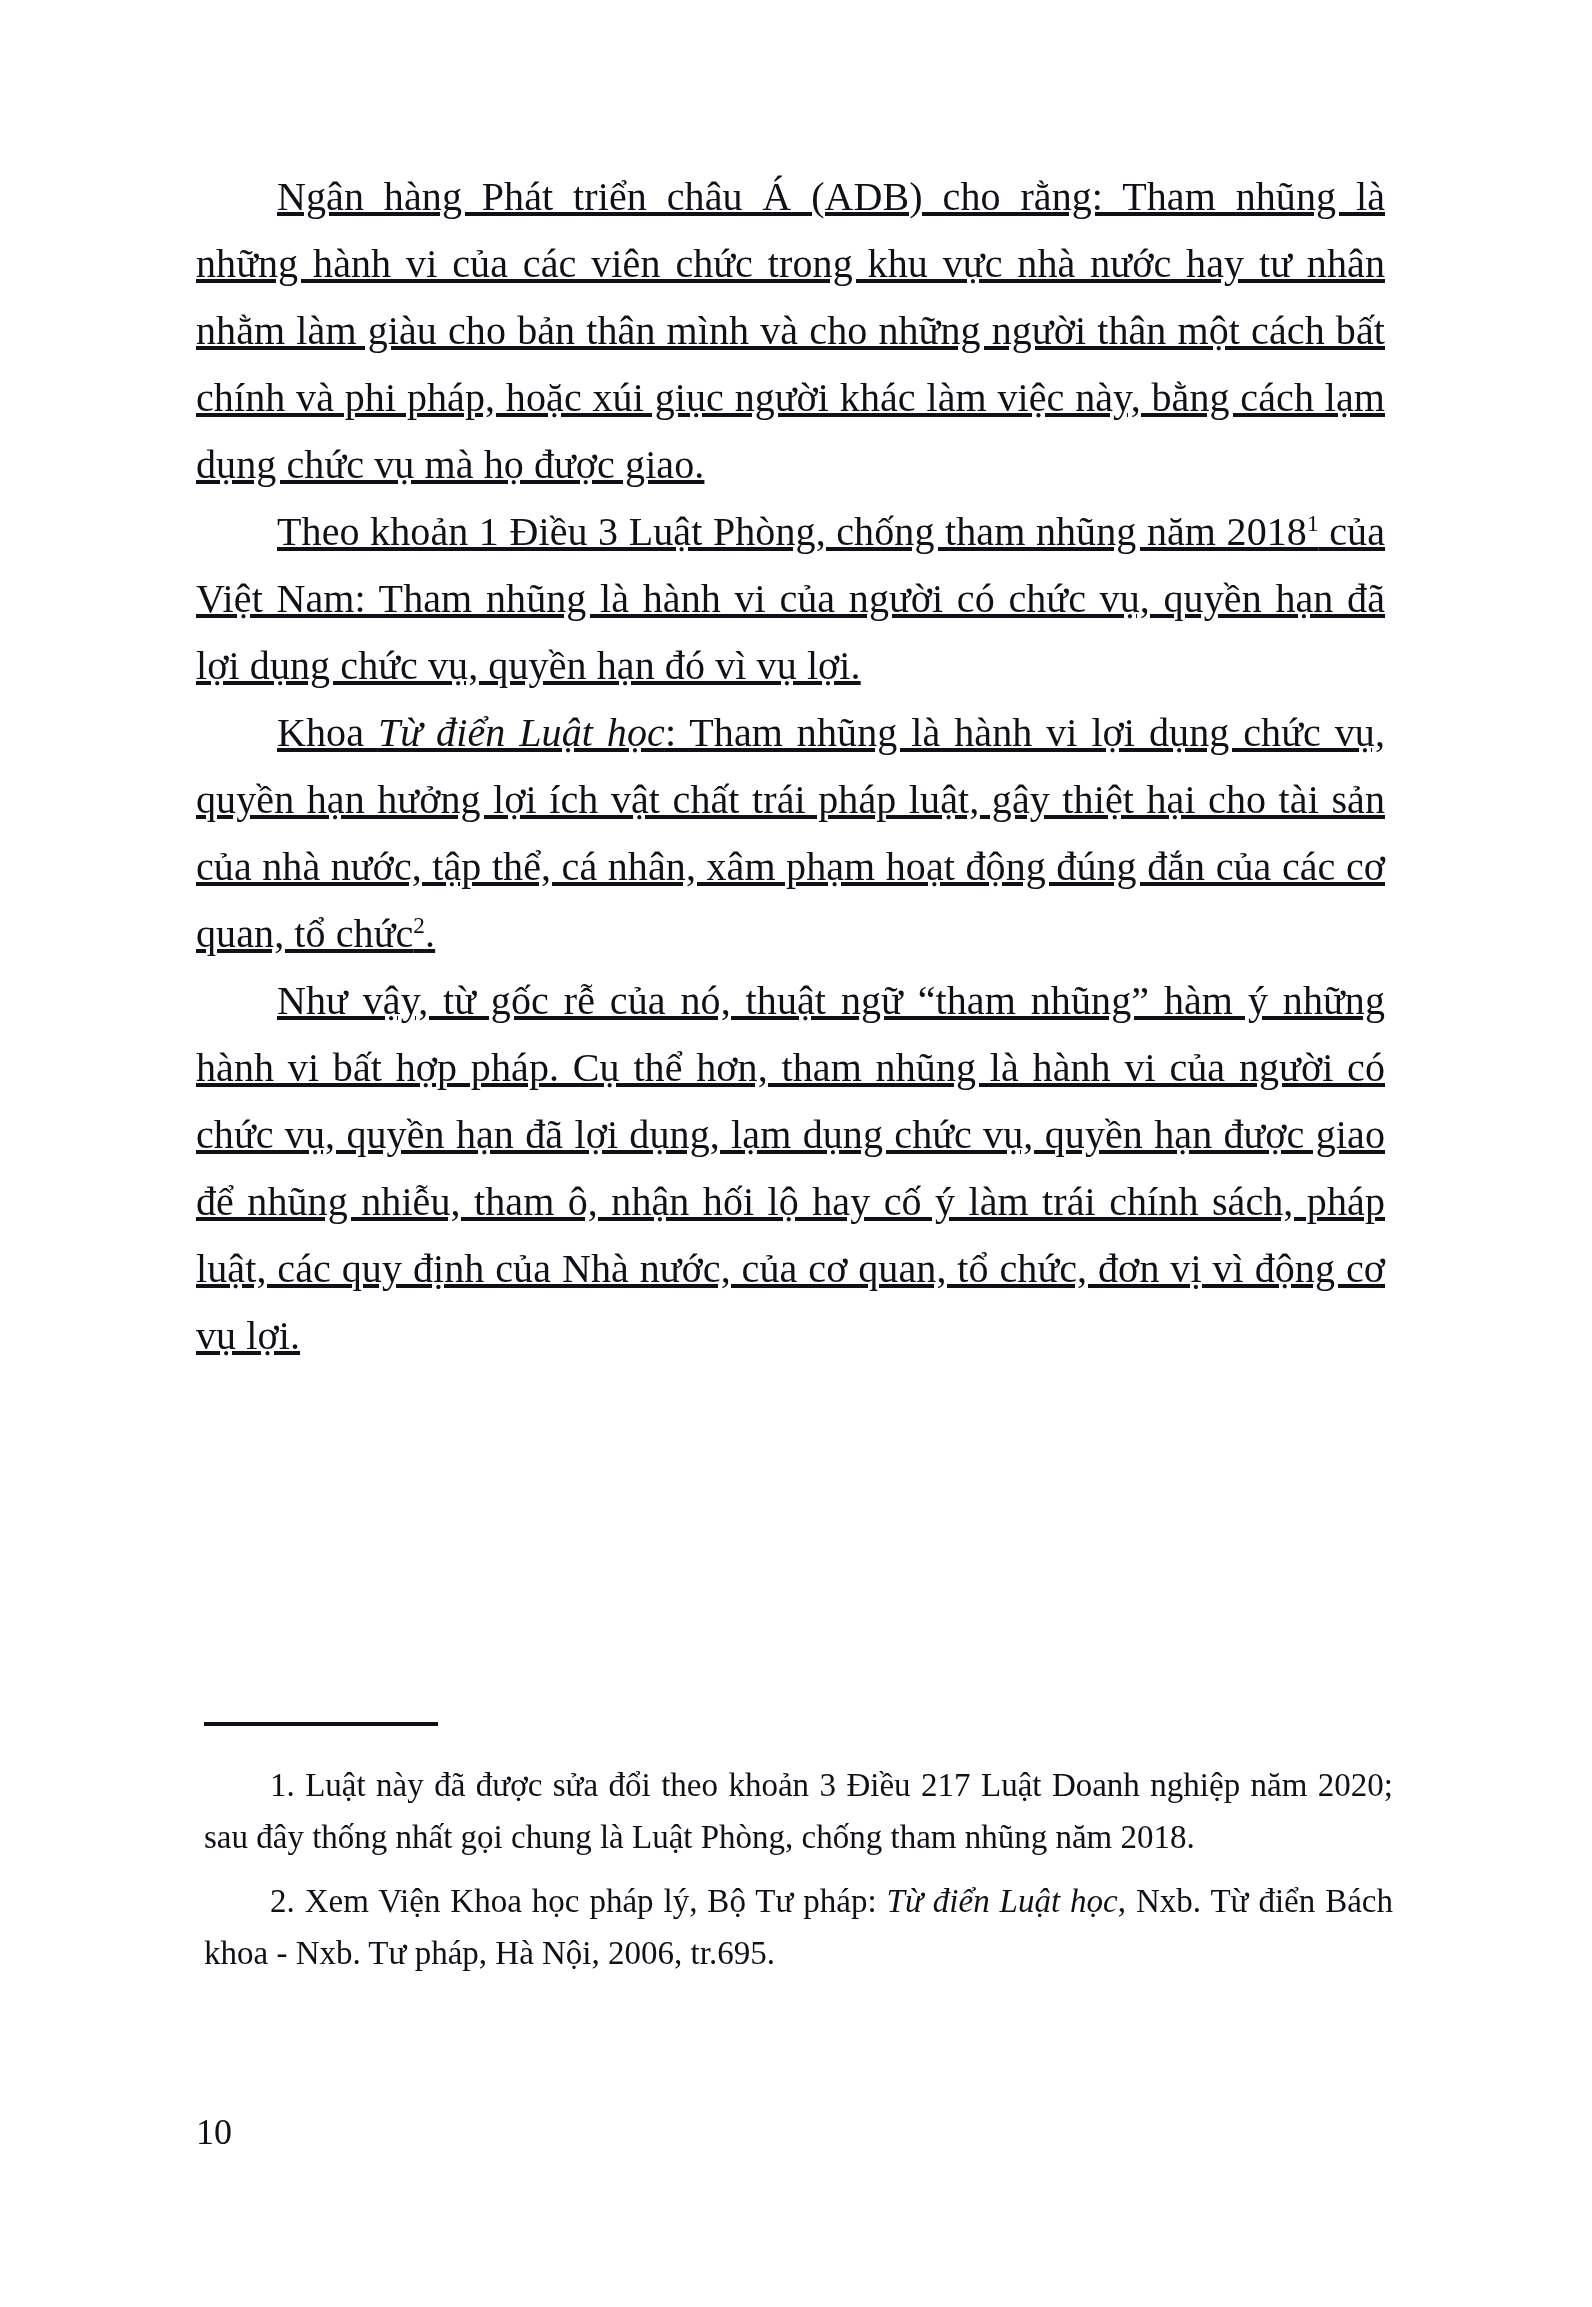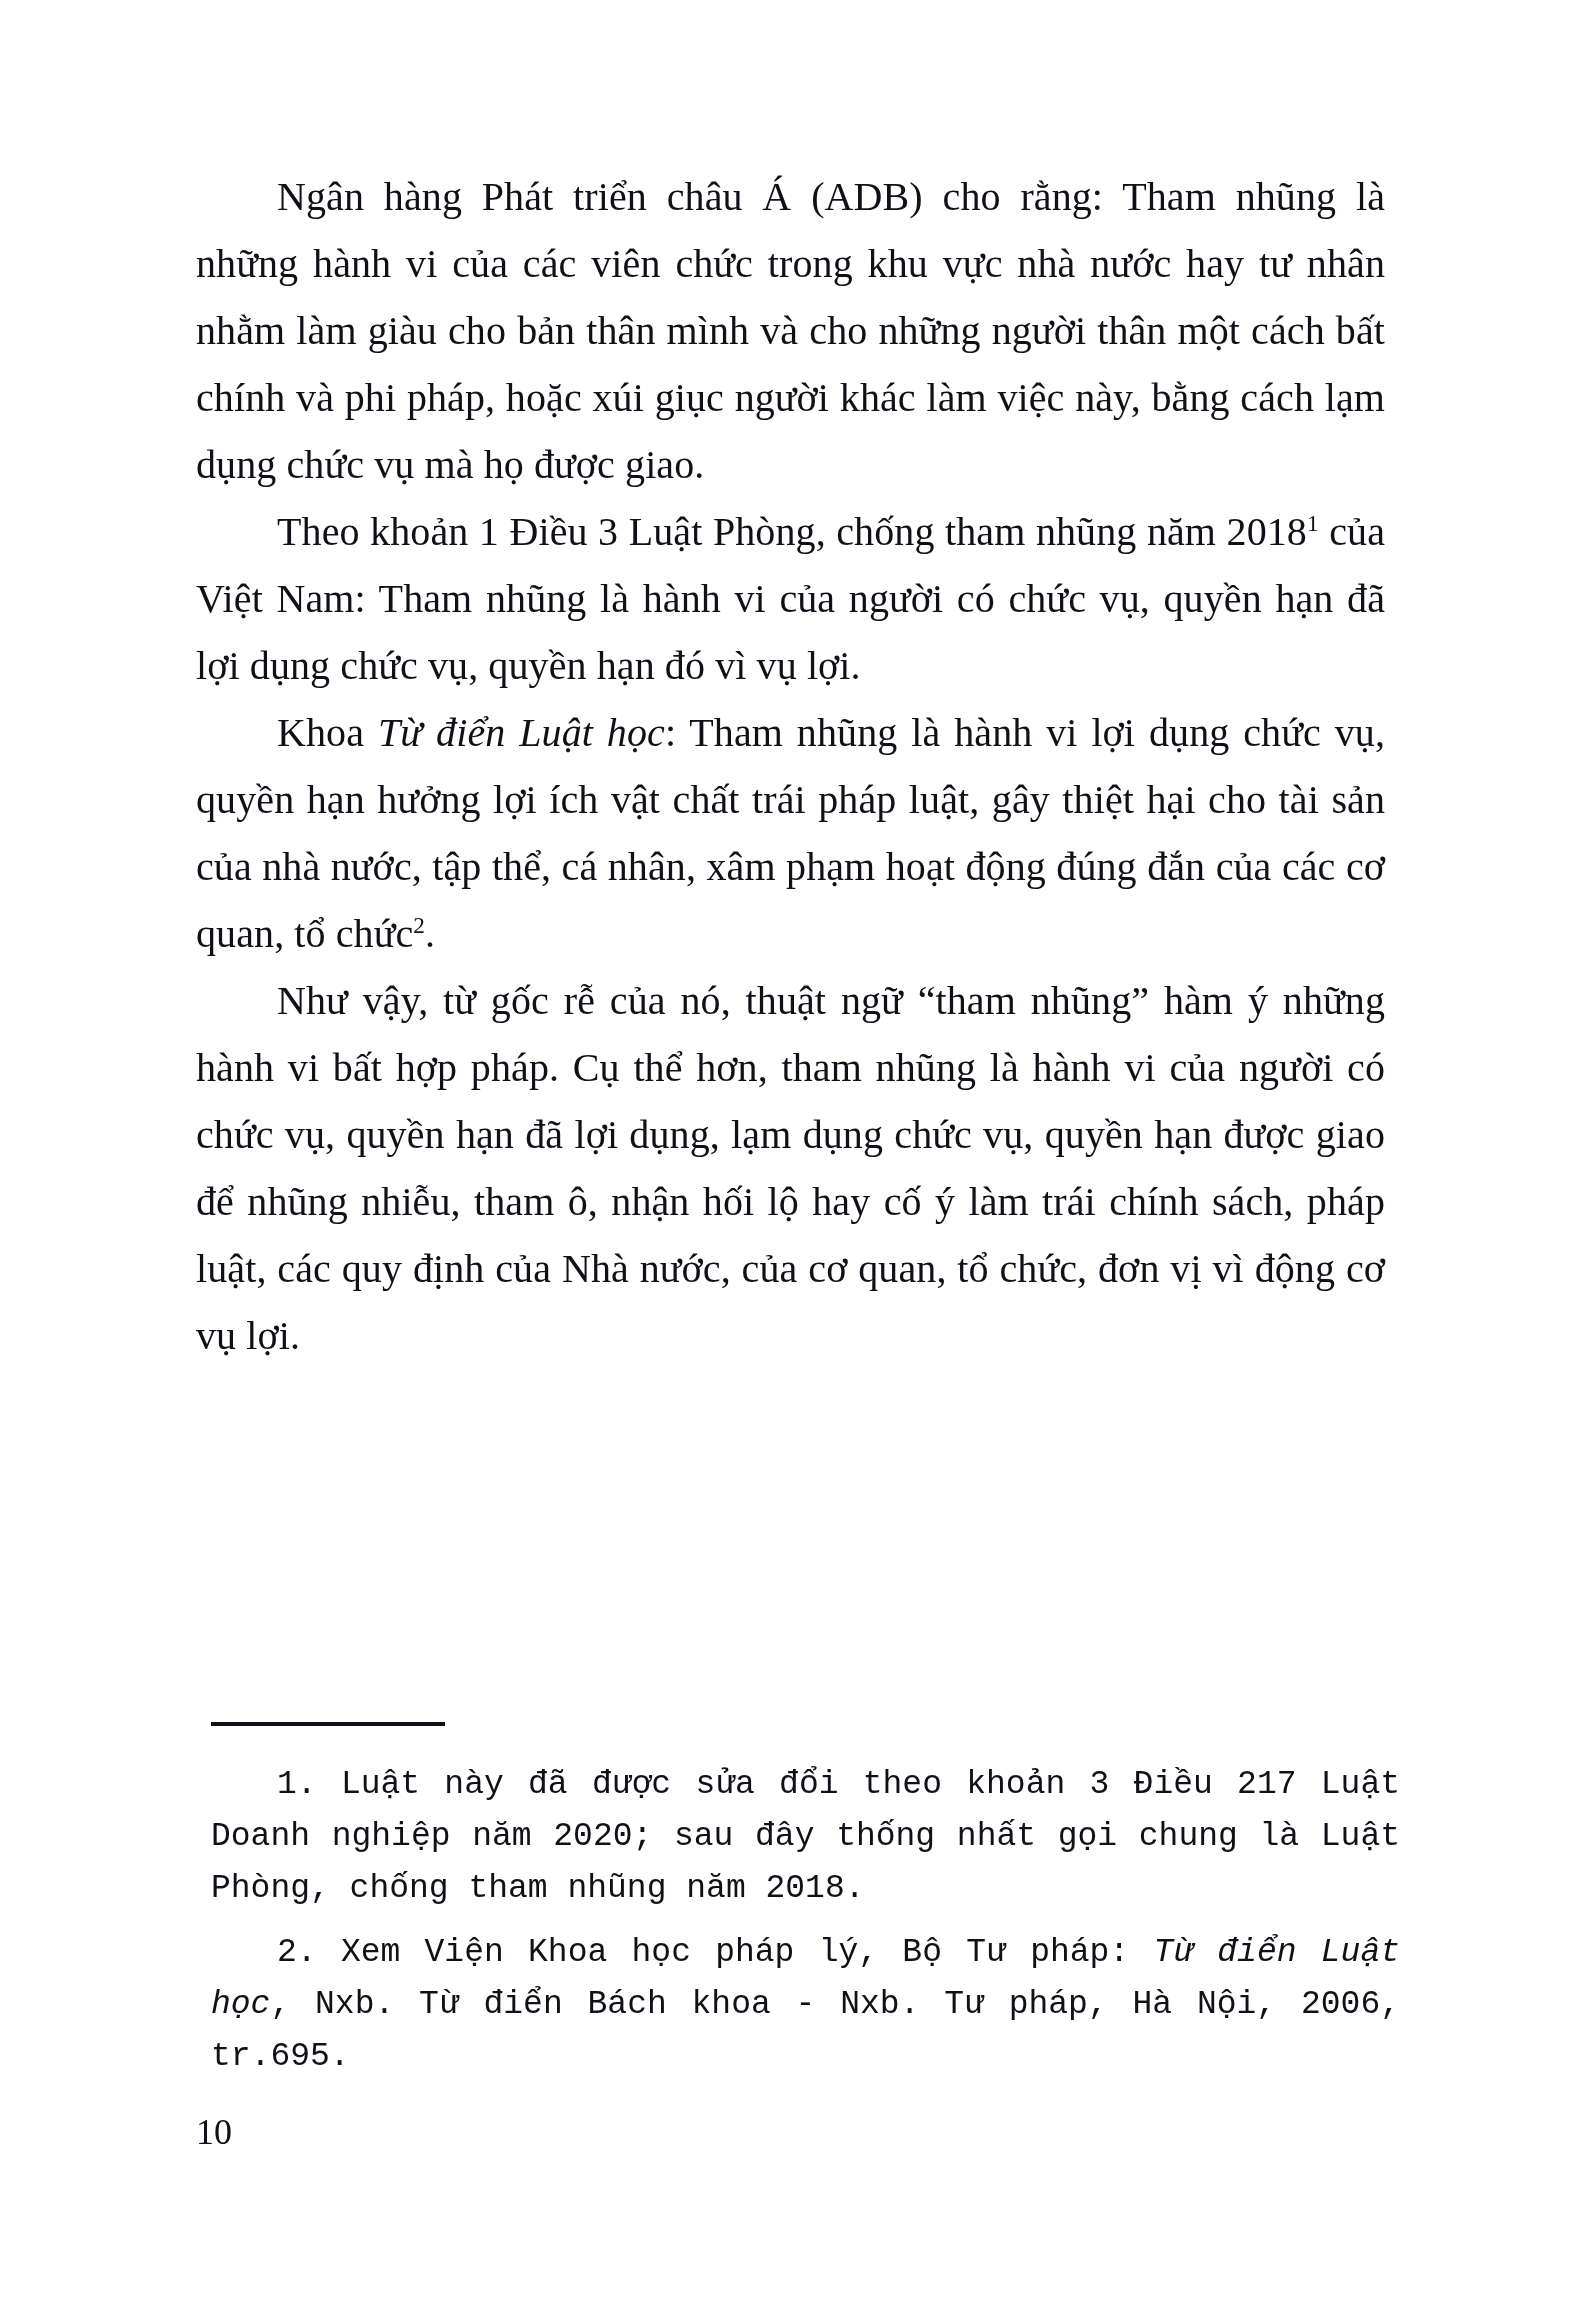--- a/index.html
+++ b/index.html
@@ -27,38 +27,38 @@
   }
   .body-par {
     margin: 0;
     font-size: 40px;
     line-height: 67px;
     text-align: justify;
     text-justify: inter-word;
     text-indent: 81px;
     hyphens: none;
     letter-spacing: 0.1px;
+    text-decoration: underline;
   }
   .body-par + .body-par {
     margin-top: 0;
   }
   .it {
     font-style: italic;
   }
   sup {
     font-size: 0.58em;
     line-height: 0;
     vertical-align: 0.62em;
   }
   .footnotes {
     position: absolute;
-    left: 211px;
+    left: 204px;
     top: 1722px;
     width: 1189px;
-    font-family: Liberation Mono, monospace;
   }
   .fn-rule {
     width: 234px;
     height: 3.7px;
     background: #111018;
     margin: 0 0 33px 0;
   }
   .fn-par {
     margin: 0;
     font-size: 33px;

